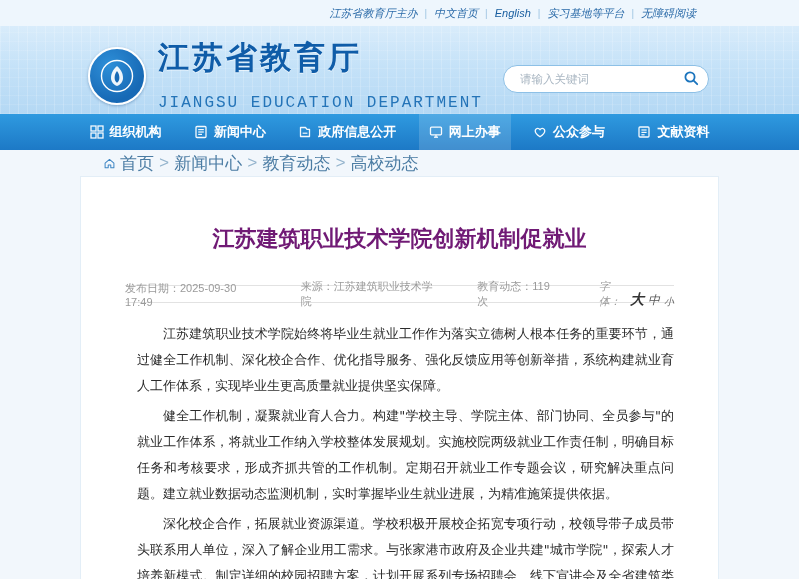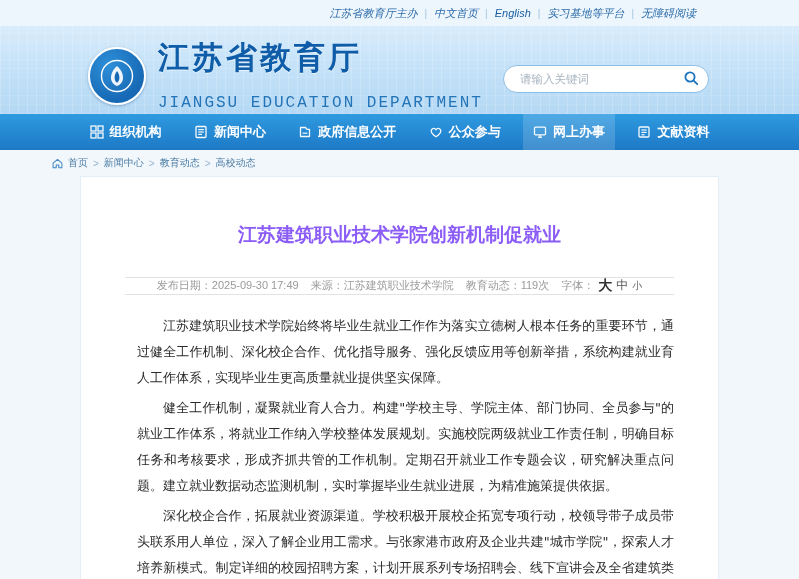--- a/index.html
+++ b/index.html
@@ -135,62 +135,63 @@
     position: relative;
     white-space: nowrap;
   }
   .nav-item .nico { display:flex; align-items:center; opacity:.95; }
   .nav-item.active { background: rgba(255,255,255,0.16); }
 
   
   .crumb-wrap {
     height: 26px;
     display: flex; align-items: center;
-    padding-left: 52px;
-    font-size: 10px;
+    padding-left: 104px;
+    font-size: 17px;
     color: #4b7ca3;
     background: #f2f7fc;
+    font-family: Liberation Mono, monospace;
   }
   .crumb-wrap .home-ico { margin-right: 5px; display:flex; align-items:center; color:#3e86c4;}
   .crumb-wrap a { color: #4b7ca3; text-decoration: none; }
   .crumb-sep { margin: 0 5px; color: #94b4cd; }
 
   
   .card {
     width: 639px;
     margin: 0 auto;
     background: #ffffff;
     min-height: 420px;
     padding: 26px 44px 10px 44px;
     border: 1px solid #e3eef7;
     border-bottom: none;
   }
   .art-title {
     text-align: center;
-    font-size: 19px;
+    font-size: 22px;
     font-weight: bold;
-    color: #8b5cf6;
+    color: #701a75;
     font-family: "DejaVu Sans", "Liberation Sans", sans-serif;
     line-height: 1.5;
     padding: 4px 0 16px;
   }
   .art-meta {
     border-top: 1px solid #e2e2e2;
     border-bottom: 1px solid #e2e2e2;
     height: 18px;
     display: flex;
     align-items: center;
     justify-content: center;
-    gap: 12px;
+    gap: 44px;
     font-size: 11px;
     color: #8b8b8b;
   }
   .art-meta .mlabel { color: #9a9a9a; }
   .art-meta .mval { color: #9a9a9a; }
-  .fontsize { display: flex; align-items: center; gap: 4px; }
+  .fontsize { display: flex; align-items: flex-end; gap: 4px; font-style: italic; }
   .fontsize .fs { color: #555; cursor: pointer; }
   .fontsize .fs.big { font-size: 14px; font-weight: bold; color:#333; }
   .fontsize .fs.mid { font-size: 12px; color:#555;}
   .fontsize .fs.sml { font-size: 10px; color:#666;}
 
   .art-body {
     padding-top: 18px;
     font-size: 13px;
     line-height: 2.0;
     color: #2b2b2b;
@@ -273,38 +274,38 @@
     <a class="nav-item" href="#">
       <span class="nico">
         <svg width="14" height="14" viewBox="0 0 14 14" aria-hidden="true">
           <path d="M2.5 2.5h5l1.5 1.8h2.5v7.2h-9z" fill="none" stroke="#fff" stroke-width="1.3" stroke-linejoin="round"></path>
           <line x1="4.6" y1="8.2" x2="9.4" y2="8.2" stroke="#fff" stroke-width="1.2"></line>
         </svg>
       </span>
       <span>政府信息公开</span>
     </a>
 
-    <a class="nav-item" href="#">
-      <span class="nico">
-        <svg width="14" height="14" viewBox="0 0 14 14" aria-hidden="true">
-          <path d="M7 11.8 C2.6 9 1.6 6.6 2.6 4.6 C3.5 2.9 6 2.9 7 4.8 C8 2.9 10.5 2.9 11.4 4.6 C12.4 6.6 11.4 9 7 11.8 Z" fill="none" stroke="#fff" stroke-width="1.3" stroke-linejoin="round"></path>
-        </svg>
-      </span>
-      <span>公众参与</span>
-    </a>
-
     <a class="nav-item active" href="#">
       <span class="nico">
         <svg width="14" height="14" viewBox="0 0 14 14" aria-hidden="true">
           <rect x="1.5" y="2.2" width="11" height="7.6" rx="1" fill="none" stroke="#fff" stroke-width="1.3"></rect>
           <line x1="5" y1="12.2" x2="9" y2="12.2" stroke="#fff" stroke-width="1.3"></line>
           <line x1="7" y1="9.8" x2="7" y2="12.2" stroke="#fff" stroke-width="1.3"></line>
         </svg>
       </span>
       <span>网上办事</span>
+    </a>
+
+    <a class="nav-item" href="#">
+      <span class="nico">
+        <svg width="14" height="14" viewBox="0 0 14 14" aria-hidden="true">
+          <path d="M7 11.8 C2.6 9 1.6 6.6 2.6 4.6 C3.5 2.9 6 2.9 7 4.8 C8 2.9 10.5 2.9 11.4 4.6 C12.4 6.6 11.4 9 7 11.8 Z" fill="none" stroke="#fff" stroke-width="1.3" stroke-linejoin="round"></path>
+        </svg>
+      </span>
+      <span>公众参与</span>
     </a>
 
     <a class="nav-item" href="#">
       <span class="nico">
         <svg width="14" height="14" viewBox="0 0 14 14" aria-hidden="true">
           <rect x="2" y="2" width="10" height="10" rx="1" fill="none" stroke="#fff" stroke-width="1.3"></rect>
           <line x1="4.4" y1="5" x2="9.6" y2="5" stroke="#fff" stroke-width="1.2"></line>
           <line x1="4.4" y1="7.4" x2="9.6" y2="7.4" stroke="#fff" stroke-width="1.2"></line>
           <line x1="4.4" y1="9.8" x2="7.6" y2="9.8" stroke="#fff" stroke-width="1.2"></line>
         </svg>

